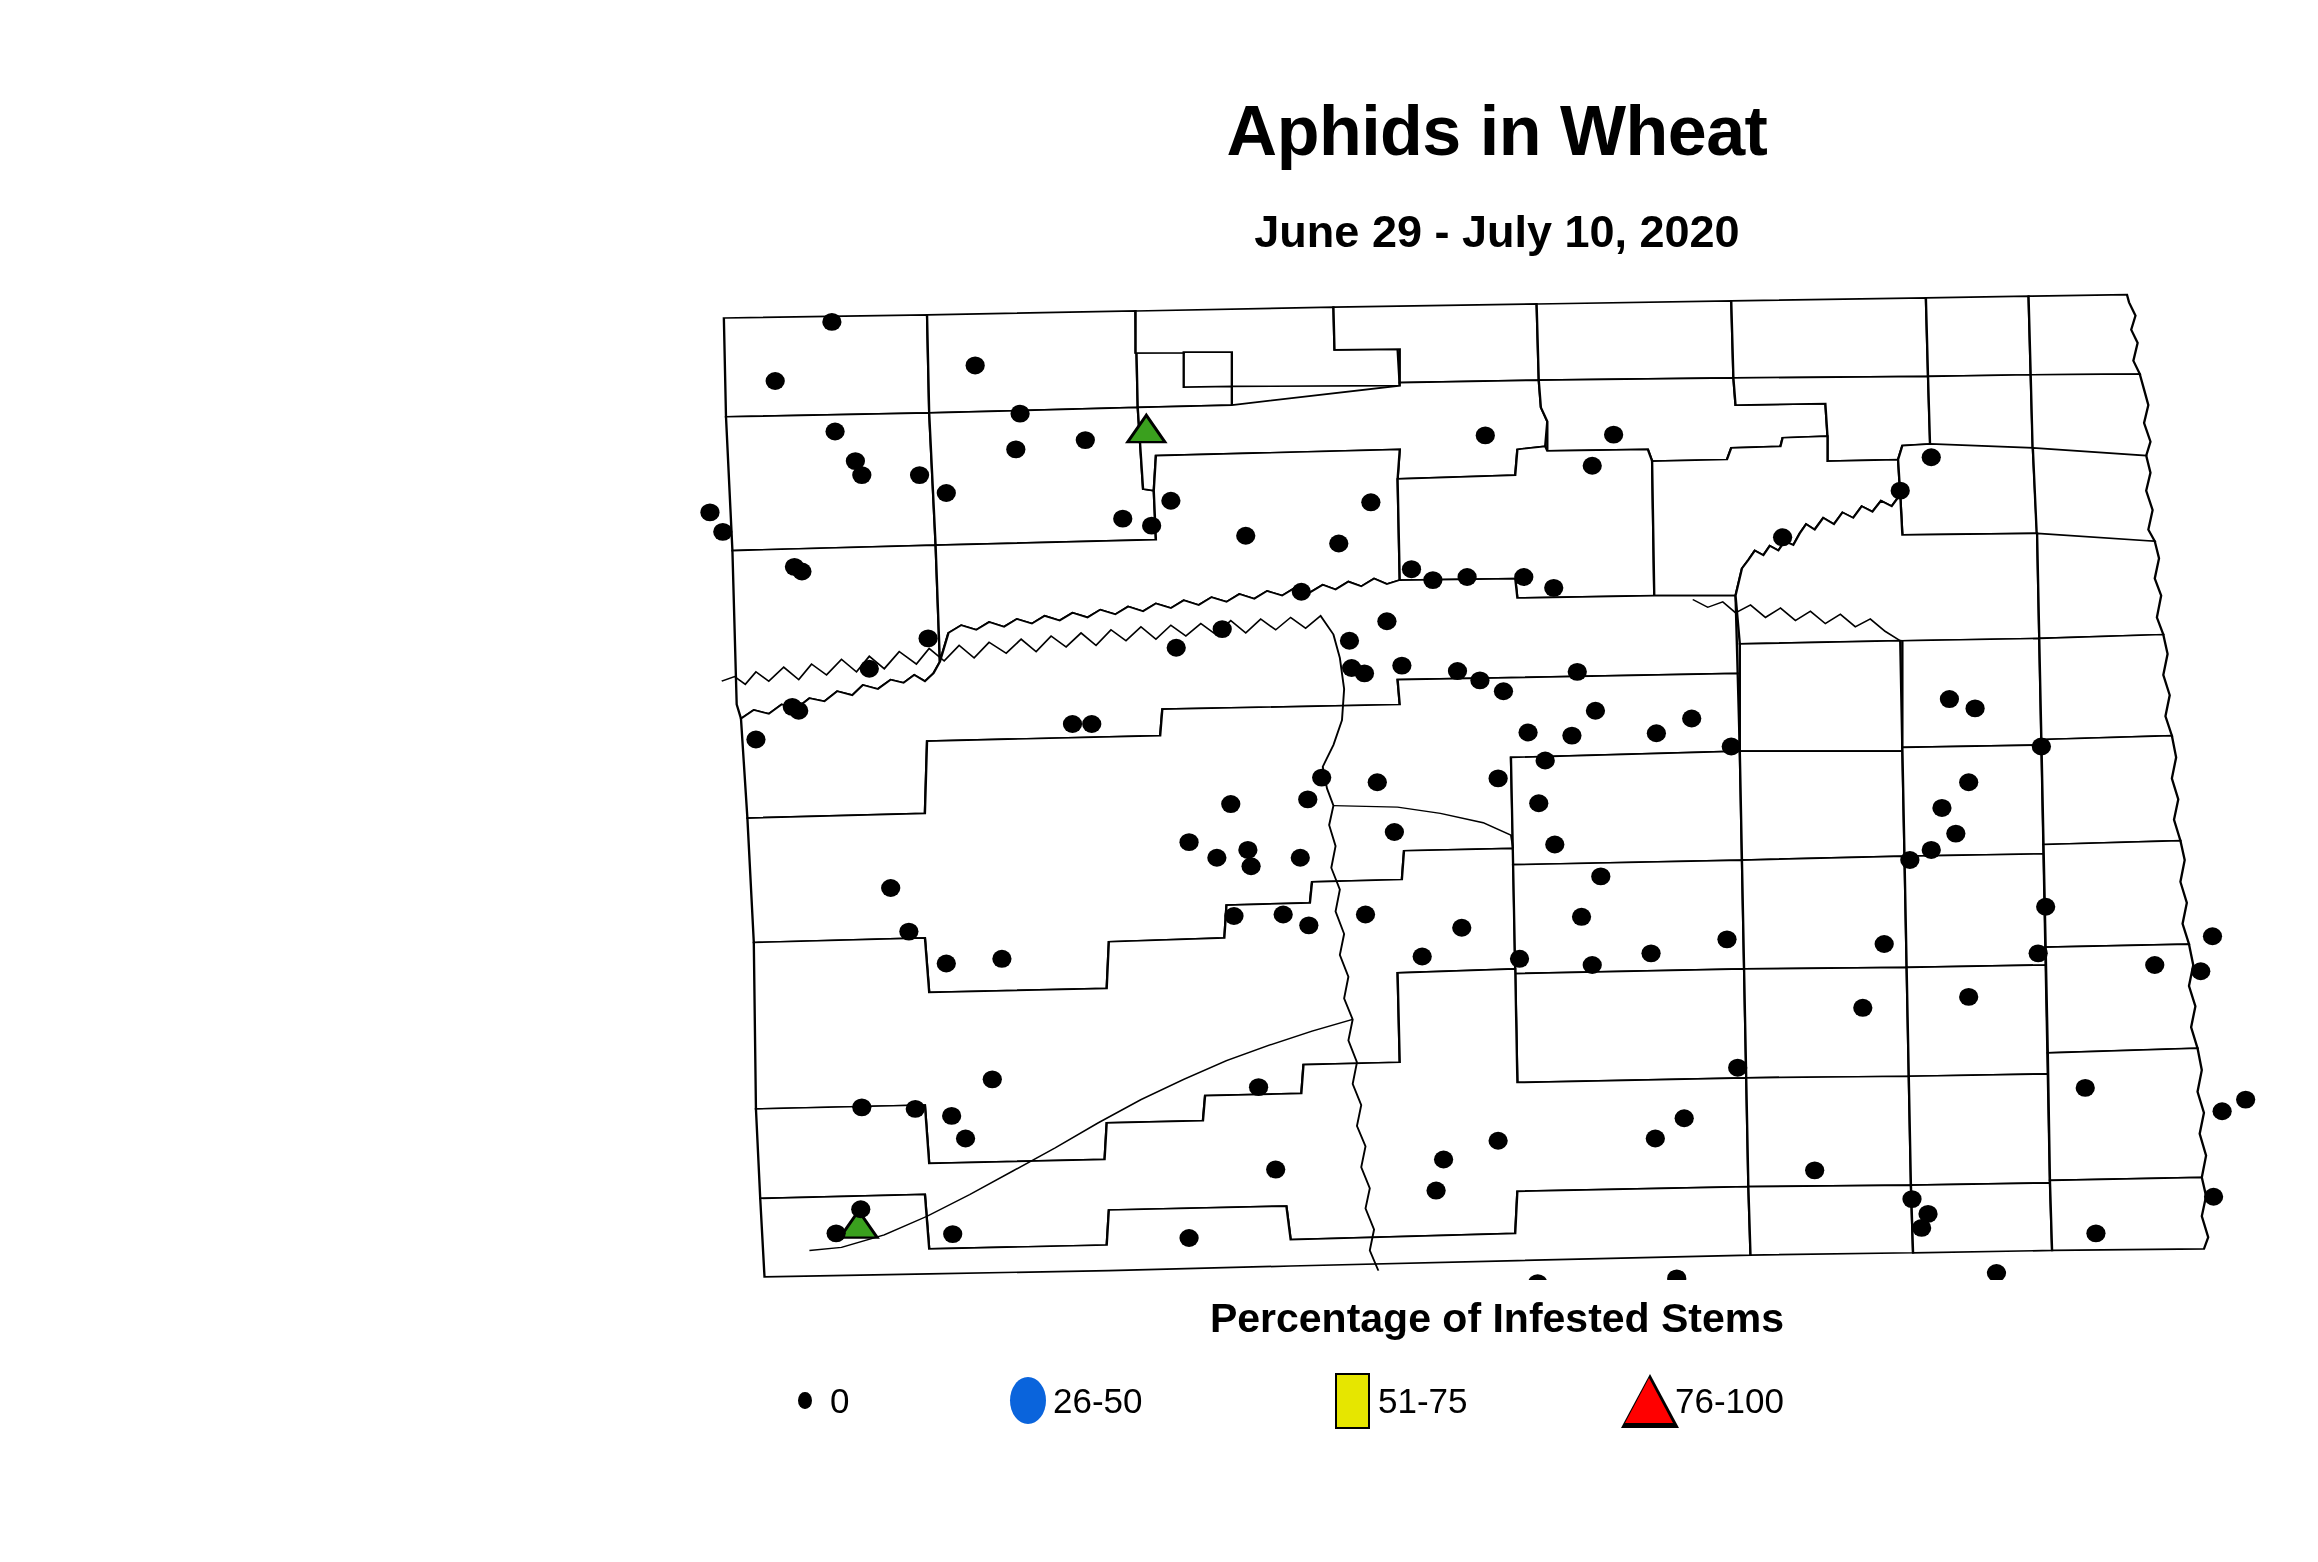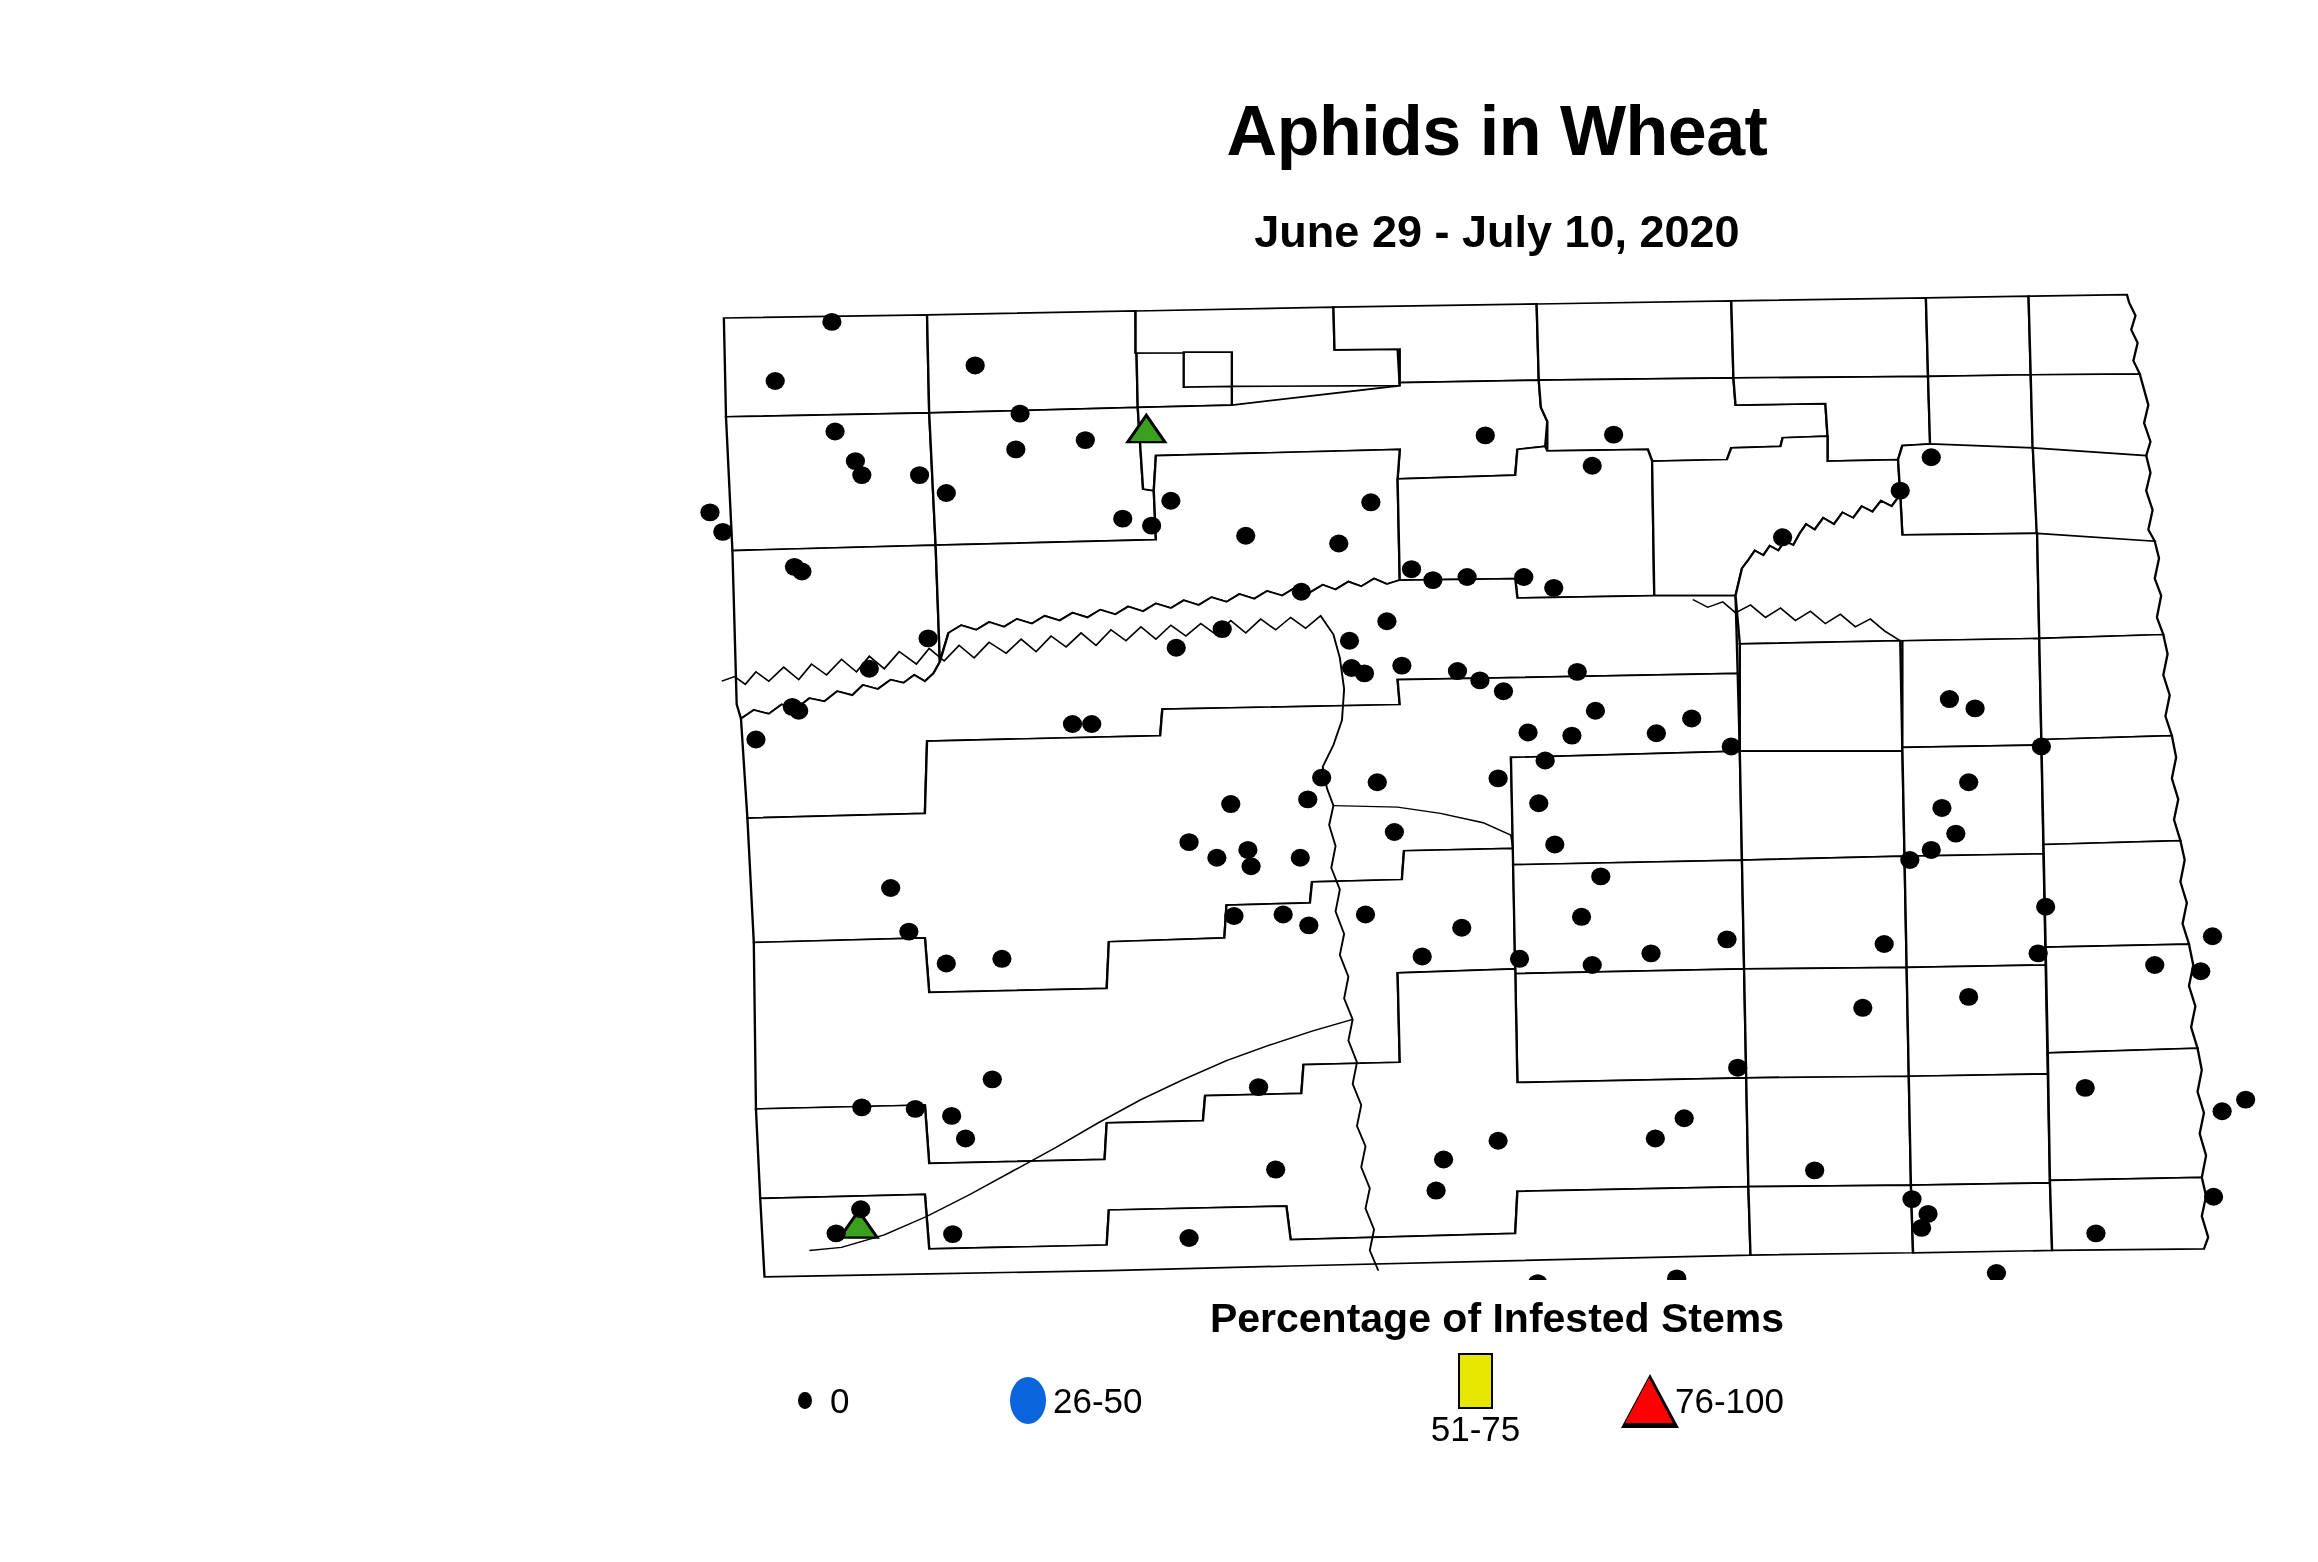--- a/index.html
+++ b/index.html
@@ -27,21 +27,21 @@
     line-height:1;
   }
   .legend-row{
     position:absolute; left:779px; top:1359px; width:1484px; height:83px;
     display:flex; align-items:center;
   }
   .legend-item{ display:flex; align-items:center; }
   .li-0{ width:223px; }
   .li-1{ width:325px; }
   .li-2{ width:325px;align-items:center; }
-  .li-3{ width:297px;flex-direction:column; }
+  .li-3{ width:297px; }
   .li-4{ width:278px; }
   .legend-sym{
     width:51px; display:flex; align-items:center; justify-content:center;
     flex:0 0 51px;
   }
   .legend-label{ font-size:35px; color:#000; white-space:nowrap; }
 
   .sym-dot{ width:14px;height:17.6px;border-radius:50%;background:#000; }
   .sym-tri-green{
     width:0;height:0;border-left:24px solid transparent;

